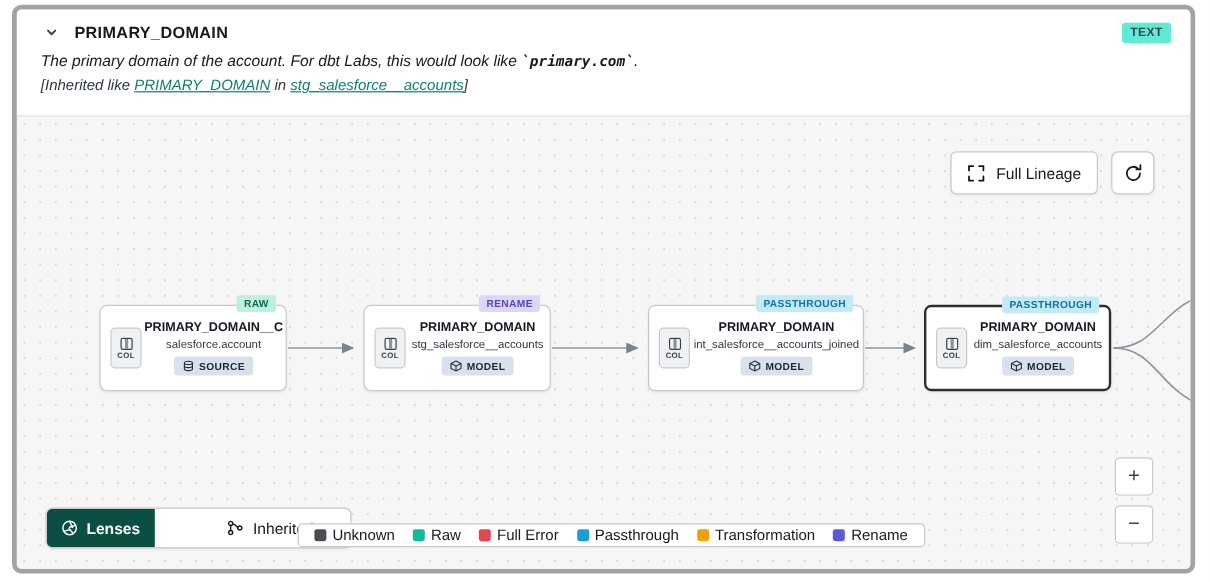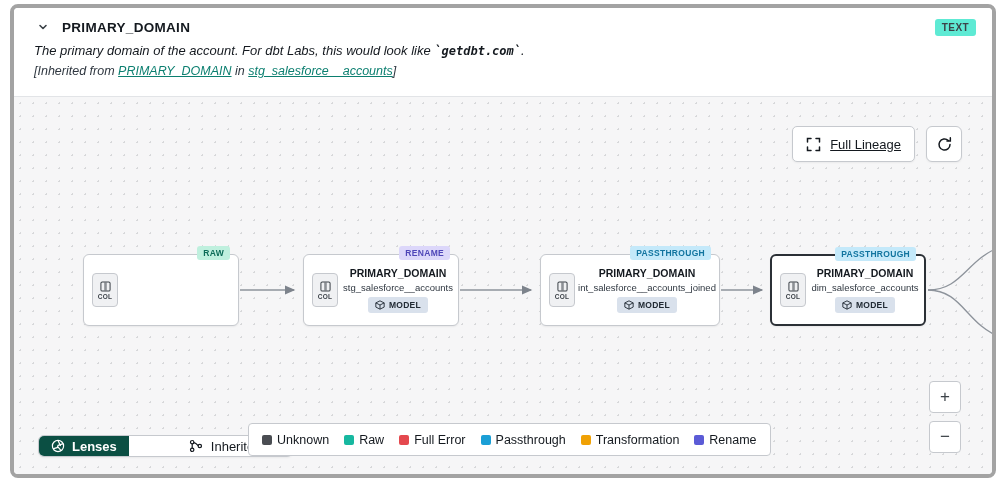--- a/index.html
+++ b/index.html
@@ -39,38 +39,38 @@
   .col-chip .col-txt { font-size:6.5px; font-weight:700; color:#3c4248; letter-spacing:.3px; }
   .node-body { flex:1; display:flex; flex-direction:column; align-items:center; gap:3px; min-width:0; }
   .node-title { font-size:10.5px; font-weight:700; color:#14191f; white-space:nowrap; }
   .node-subtitle { font-size:9.5px; color:#2f3740; white-space:nowrap; }
   .kind-badge { display:inline-flex; align-items:center; gap:4px; background:#d9e1ec; color:#222b35;
     font-size:8.5px; font-weight:700; letter-spacing:.3px; padding:3px 7px; border-radius:3px; margin-top:1px; }
 
   
   .full-lineage-btn { position:absolute; right:77px; top:29px; height:36px; display:flex; align-items:center; gap:9px;
     background:#fff; border:1px solid #c6c9ce; border-radius:5px; padding:0 13px; font-size:13px; color:#14191f; cursor:pointer;
-    box-shadow:0 1px 2px rgba(0,0,0,.05);text-decoration:underline; }
+    box-shadow:0 1px 2px rgba(0,0,0,.05); }
   .refresh-btn { position:absolute; right:30px; top:29px; width:36px; height:36px; background:#fff; border:1px solid #c6c9ce;
     border-radius:6px; display:flex; align-items:center; justify-content:center; cursor:pointer; box-shadow:0 1px 2px rgba(0,0,0,.05); }
 
   
   .zoom-btn { position:absolute; right:31px; width:32px; height:32px; background:#fff; border:1px solid #c6c9ce; border-radius:4px;
     font-size:17px; color:#3c4248; display:flex; align-items:center; justify-content:center; cursor:pointer; }
   .zoom-in { top:284px; }
   .zoom-out { top:324px; }
 
   
-  .lenses-bar { position:absolute; left:24px; bottom:24px; height:22px; display:flex; border:1px solid #c6c9ce; border-radius:6px;
+  .lenses-bar { position:absolute; left:24px; bottom:24px; height:34px; display:flex; border:1px solid #c6c9ce; border-radius:6px;
     overflow:hidden; background:#fff; box-shadow:0 1px 2px rgba(0,0,0,.05);gap:48px; }
   .lenses-btn { display:flex; align-items:center; gap:7px; background:#0b4f43; color:#fff; padding:0 12px; font-size:13px; font-weight:600; cursor:pointer; }
   .evolution-dd { display:flex; align-items:center; gap:8px; padding:0 12px; font-size:13px; color:#14191f; cursor:pointer; }
 
   
-  .legend { position:absolute; left:234px; bottom:25px; height:33px; display:flex; align-items:center; gap:15px; padding:0 13px;
+  .legend { position:absolute; left:234px; bottom:25px; height:20px; display:flex; align-items:center; gap:15px; padding:0 13px;
     background:#fff; border:1px solid #c6c9ce; border-radius:4px; }
   .legend-item { display:flex; align-items:center; gap:5px; font-size:12.5px; color:#14191f; white-space:nowrap; }
   .legend-swatch { width:10px; height:10px; border-radius:2px; flex:none; }
 </style>
 </head>
 <body>
 
 <div class="widget">
 
   <div class="header">
@@ -78,24 +78,24 @@
       <button class="collapse-btn">
         <svg width="12" height="12" viewBox="0 0 12 12">
             <path d="M3 4.5 L6 7.5 L9 4.5" stroke="#3c4248" stroke-width="1.6" fill="none" stroke-linecap="round" stroke-linejoin="round"></path>
           </svg>
       </button>
       <span class="title">PRIMARY_DOMAIN</span>
       <span class="spacer"></span>
       <span class="type-badge">TEXT</span>
     </div>
     <div class="desc">
-      <span>The primary domain of the account. For dbt Labs, this would look like </span><code>`getdbt.com`</code><span>.</span>
+      <span>The primary domain of the account. For dbt Labs, this would look like </span><code>`primary.com`</code><span>.</span>
     </div>
     <div class="inherited">
-      <span>[Inherited from </span><a>PRIMARY_DOMAIN</a><span> in </span><a>stg_salesforce__accounts</a><span>]</span>
+      <span>[Inherited like </span><a>PRIMARY_DOMAIN</a><span> in </span><a>stg_salesforce__accounts</a><span>]</span>
     </div>
   </div>
 
   <div class="canvas">
 
     <svg class="edges" viewBox="0 0 986 385">
       <defs>
         <marker id="arr" markerWidth="9" markerHeight="8" refX="7" refY="3.5" orient="auto">
           <path d="M0,0 L8,3.5 L0,7 Z" fill="#7d838c"></path>
         </marker>
@@ -108,20 +108,32 @@
     </svg>
 
     <div class="node" style="left:69px; width:156px;">
       <span class="node-badge raw">RAW</span>
       <span class="col-chip">
         <svg width="11" height="11" viewBox="0 0 12 12">
             <rect x="1" y="1" width="10" height="10" rx="1.5" fill="none" stroke="#3c4248" stroke-width="1.1"></rect>
             <rect x="4.6" y="1.6" width="2.8" height="8.8" fill="#3c4248" opacity="0.55"></rect>
           </svg>
         <span class="col-txt">COL</span>
+      </span>
+      <span class="node-body">
+        <span class="node-title">PRIMARY_DOMAIN__C</span>
+        <span class="node-subtitle">salesforce.account</span>
+        <span class="kind-badge">
+          <svg width="10" height="10" viewBox="0 0 12 12" fill="none" stroke="#222b35" stroke-width="1.1">
+              <ellipse cx="6" cy="2.9" rx="4" ry="1.6"></ellipse>
+              <path d="M2 2.9 V9 a4 1.6 0 0 0 8 0 V2.9"></path>
+              <path d="M2 6 a4 1.6 0 0 0 8 0"></path>
+            </svg>
+          <span>SOURCE</span>
+        </span>
       </span>
     </div>
 
     <div class="node" style="left:289px; width:156px;">
       <span class="node-badge rename">RENAME</span>
       <span class="col-chip">
         <svg width="11" height="11" viewBox="0 0 12 12">
             <rect x="1" y="1" width="10" height="10" rx="1.5" fill="none" stroke="#3c4248" stroke-width="1.1"></rect>
             <rect x="4.6" y="1.6" width="2.8" height="8.8" fill="#3c4248" opacity="0.55"></rect>
           </svg>

